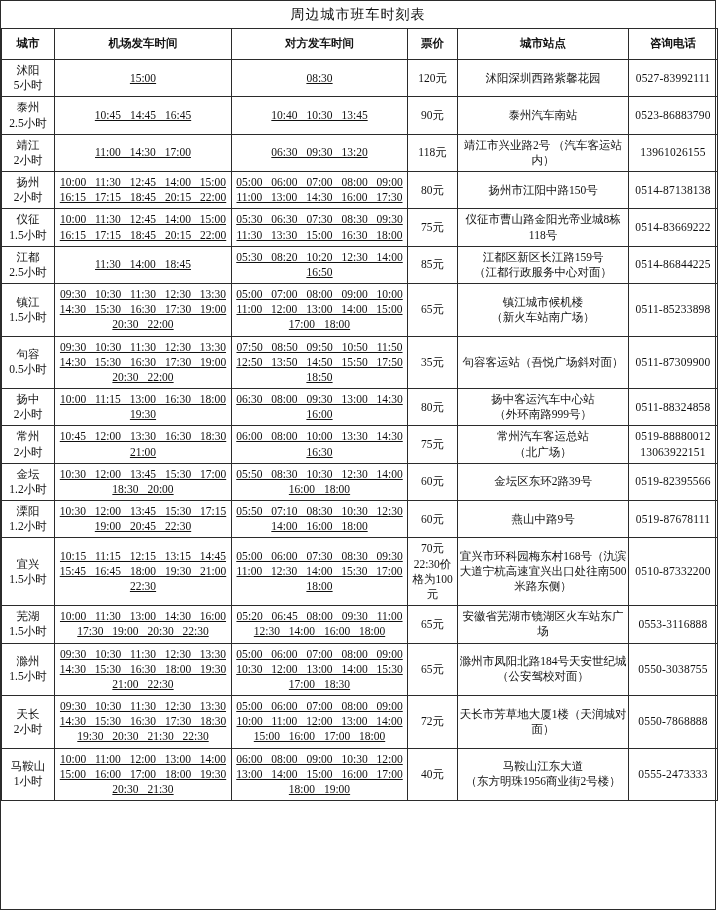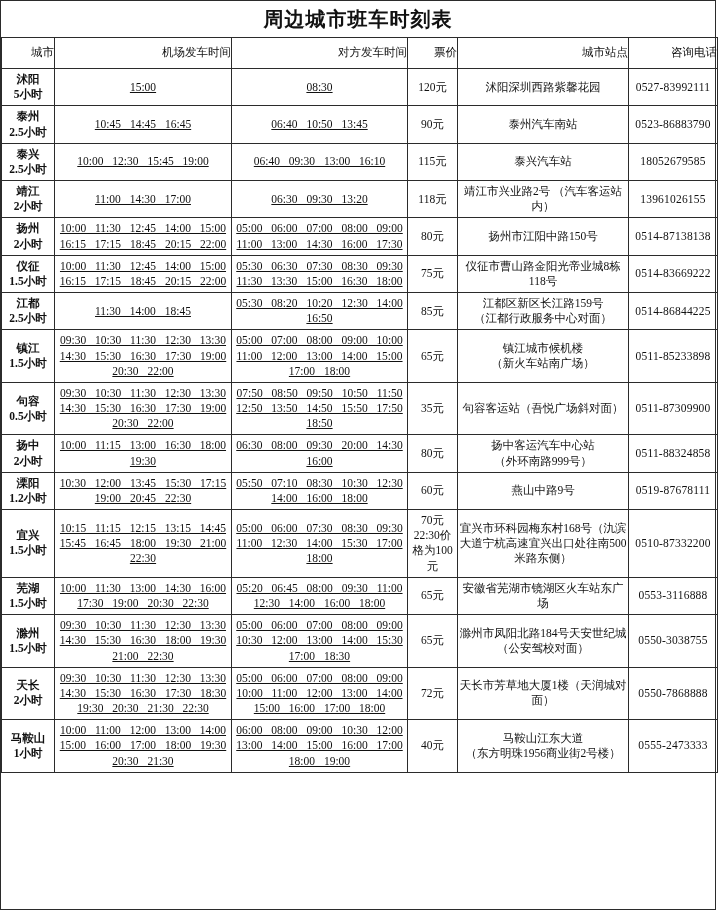--- a/index.html
+++ b/index.html
@@ -11,22 +11,22 @@
   }
   .sheet {
     width: 716px;
     min-height: 910px;
     border: 1px solid #2b2b2b;
     box-sizing: border-box;
     background: #ffffff;
   }
   .title-bar {
     text-align: center;
-    font-size: 20px;
-    font-weight: bold;
+    font-size: 14px;
+    font-weight: normal;
     letter-spacing: 1px;
     padding: 5px 0 4px 0;
   }
   table.timetable {
     width: 716px;
     border-collapse: collapse;
     table-layout: fixed;
   }
   table.timetable col.c1 { width: 53px; }
   table.timetable col.c2 { width: 177px; }
@@ -39,26 +39,25 @@
     border: 1px solid #2b2b2b;
     text-align: center;
     vertical-align: middle;
     white-space: pre-line;
     font-size: 11.5px;
     line-height: 1.32;
     padding: 3px 1px;
     overflow: hidden;
   }
   table.timetable th {
-    font-weight: normal;
+    font-weight: bold;
     height: 26px;
     padding: 2px 0;
-    text-align: right;
-  }
-  td.c-city { font-size: 11.5px; font-weight: bold; }
+  }
+  td.c-city { font-size: 11.5px; }
   td.c-times {
     font-size: 10.5px;
     word-spacing: 6px;
     padding: 3px 2px;
     text-decoration: underline;
   }
   td.c-price { font-size: 11.5px; padding: 3px 2px; margin-top: 44px; }
   td.c-station { font-size: 11.5px; padding: 3px 4px; margin-left: 38px; }
   td.c-phone { font-size: 11.5px; letter-spacing: 0.2px; }
 </style>
@@ -94,33 +93,24 @@
     <td class="c-times">15:00</td>
     <td class="c-times">08:30</td>
     <td class="c-price">120元</td>
     <td class="c-station">沭阳深圳西路紫馨花园</td>
     <td class="c-phone">0527-83992111</td>
   </tr>
         <tr>
     <td class="c-city">泰州
 2.5小时</td>
     <td class="c-times">10:45 14:45 16:45</td>
-    <td class="c-times">06:40 10:50 13:45</td>
+    <td class="c-times">10:40 10:30 13:45</td>
     <td class="c-price">90元</td>
     <td class="c-station">泰州汽车南站</td>
     <td class="c-phone">0523-86883790</td>
-  </tr>
-        <tr>
-    <td class="c-city">泰兴
-2.5小时</td>
-    <td class="c-times">10:00 12:30 15:45 19:00</td>
-    <td class="c-times">06:40 09:30 13:00 16:10</td>
-    <td class="c-price">115元</td>
-    <td class="c-station">泰兴汽车站</td>
-    <td class="c-phone">18052679585</td>
   </tr>
         <tr>
     <td class="c-city">靖江
 2小时</td>
     <td class="c-times">11:00 14:30 17:00</td>
     <td class="c-times">06:30 09:30 13:20</td>
     <td class="c-price">118元</td>
     <td class="c-station">靖江市兴业路2号 （汽车客运站内）</td>
     <td class="c-phone">13961026155</td>
   </tr>
@@ -182,26 +172,50 @@
 18:50</td>
     <td class="c-price">35元</td>
     <td class="c-station">句容客运站（吾悦广场斜对面）</td>
     <td class="c-phone">0511-87309900</td>
   </tr>
         <tr>
     <td class="c-city">扬中
 2小时</td>
     <td class="c-times">10:00 11:15 13:00 16:30 18:00
 19:30</td>
-    <td class="c-times">06:30 08:00 09:30 20:00 14:30
+    <td class="c-times">06:30 08:00 09:30 13:00 14:30
 16:00</td>
     <td class="c-price">80元</td>
     <td class="c-station">扬中客运汽车中心站
 （外环南路999号）</td>
     <td class="c-phone">0511-88324858</td>
+  </tr>
+        <tr>
+    <td class="c-city">常州
+2小时</td>
+    <td class="c-times">10:45 12:00 13:30 16:30 18:30
+21:00</td>
+    <td class="c-times">06:00 08:00 10:00 13:30 14:30
+16:30</td>
+    <td class="c-price">75元</td>
+    <td class="c-station">常州汽车客运总站
+（北广场）</td>
+    <td class="c-phone">0519-88880012
+13063922151</td>
+  </tr>
+        <tr>
+    <td class="c-city">金坛
+1.2小时</td>
+    <td class="c-times">10:30 12:00 13:45 15:30 17:00
+18:30 20:00</td>
+    <td class="c-times">05:50 08:30 10:30 12:30 14:00
+16:00 18:00</td>
+    <td class="c-price">60元</td>
+    <td class="c-station">金坛区东环2路39号</td>
+    <td class="c-phone">0519-82395566</td>
   </tr>
         <tr>
     <td class="c-city">溧阳
 1.2小时</td>
     <td class="c-times">10:30 12:00 13:45 15:30 17:15
 19:00 20:45 22:30</td>
     <td class="c-times">05:50 07:10 08:30 10:30 12:30
 14:00 16:00 18:00</td>
     <td class="c-price">60元</td>
     <td class="c-station">燕山中路9号</td>

